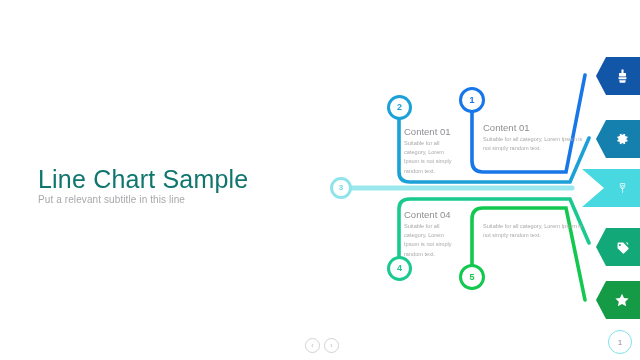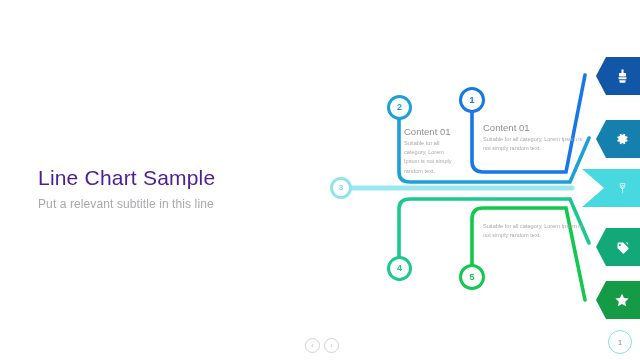--- a/index.html
+++ b/index.html
@@ -4,22 +4,22 @@
 <style>
   html,body{margin:0;padding:0;}
   body{
     width:640px;height:360px;background:#ffffff;overflow:hidden;
     font-family:"Liberation Sans",sans-serif;position:relative;
   }
   #stage{position:absolute;inset:0;width:640px;height:360px;}
 
   
   .title-block{position:absolute;left:38px;top:166px;width:260px;}
-  .title{font-size:21px;color:#4c1d95;font-weight:400;letter-spacing:.2px;line-height:1.1;}
-  .subtitle{font-size:12px;color:#a8a8ad;margin-top:8px;letter-spacing:.1px;}
+  .title{font-size:25px;color:#0f766e;font-weight:400;letter-spacing:.2px;line-height:1.1;}
+  .subtitle{font-size:10px;color:#a8a8ad;margin-top:0;letter-spacing:.1px;}
 
   
   #lines{position:absolute;left:0;top:0;width:640px;height:360px;}
 
   
   .node{position:absolute;border-radius:50%;background:#ffffff;
         display:flex;align-items:center;justify-content:center;
         font-weight:700;box-sizing:border-box;}
   .node span{display:block;line-height:1;}
 
@@ -86,20 +86,24 @@
     <div class="c-head">Content 01</div>
     <div class="c-body">Suitable for all category, Lorem Ipsum is not simply random text.</div>
   </div>
 
   <div class="content" style="left:404px;top:126px;width:56px;">
     <div class="c-head">Content 01</div>
     <div class="c-body">Suitable for all category, Lorem Ipsum is not simply random text.</div>
   </div>
 
 
+  <div class="content" style="left:404px;top:209px;width:56px;">
+    <div class="c-head">Content 04</div>
+    <div class="c-body">Suitable for all category, Lorem Ipsum is not simply random text.</div>
+  </div>
 
   <div class="content" style="left:483px;top:222px;width:100px;">
     <div class="c-body">Suitable for all category, Lorem Ipsum is not simply random text.</div>
   </div>
 
   <div class="banner" style="left:596px;top:57px;width:52px;background:#1256a8;
               clip-path:polygon(10px 0, 52px 0, 52px 38px, 10px 38px, 0 19px);">
     <span>
       <svg width="17" height="17" viewBox="0 0 24 24" fill="#ffffff">
         <path d="M10.5 2h3v5h-3z"></path>

